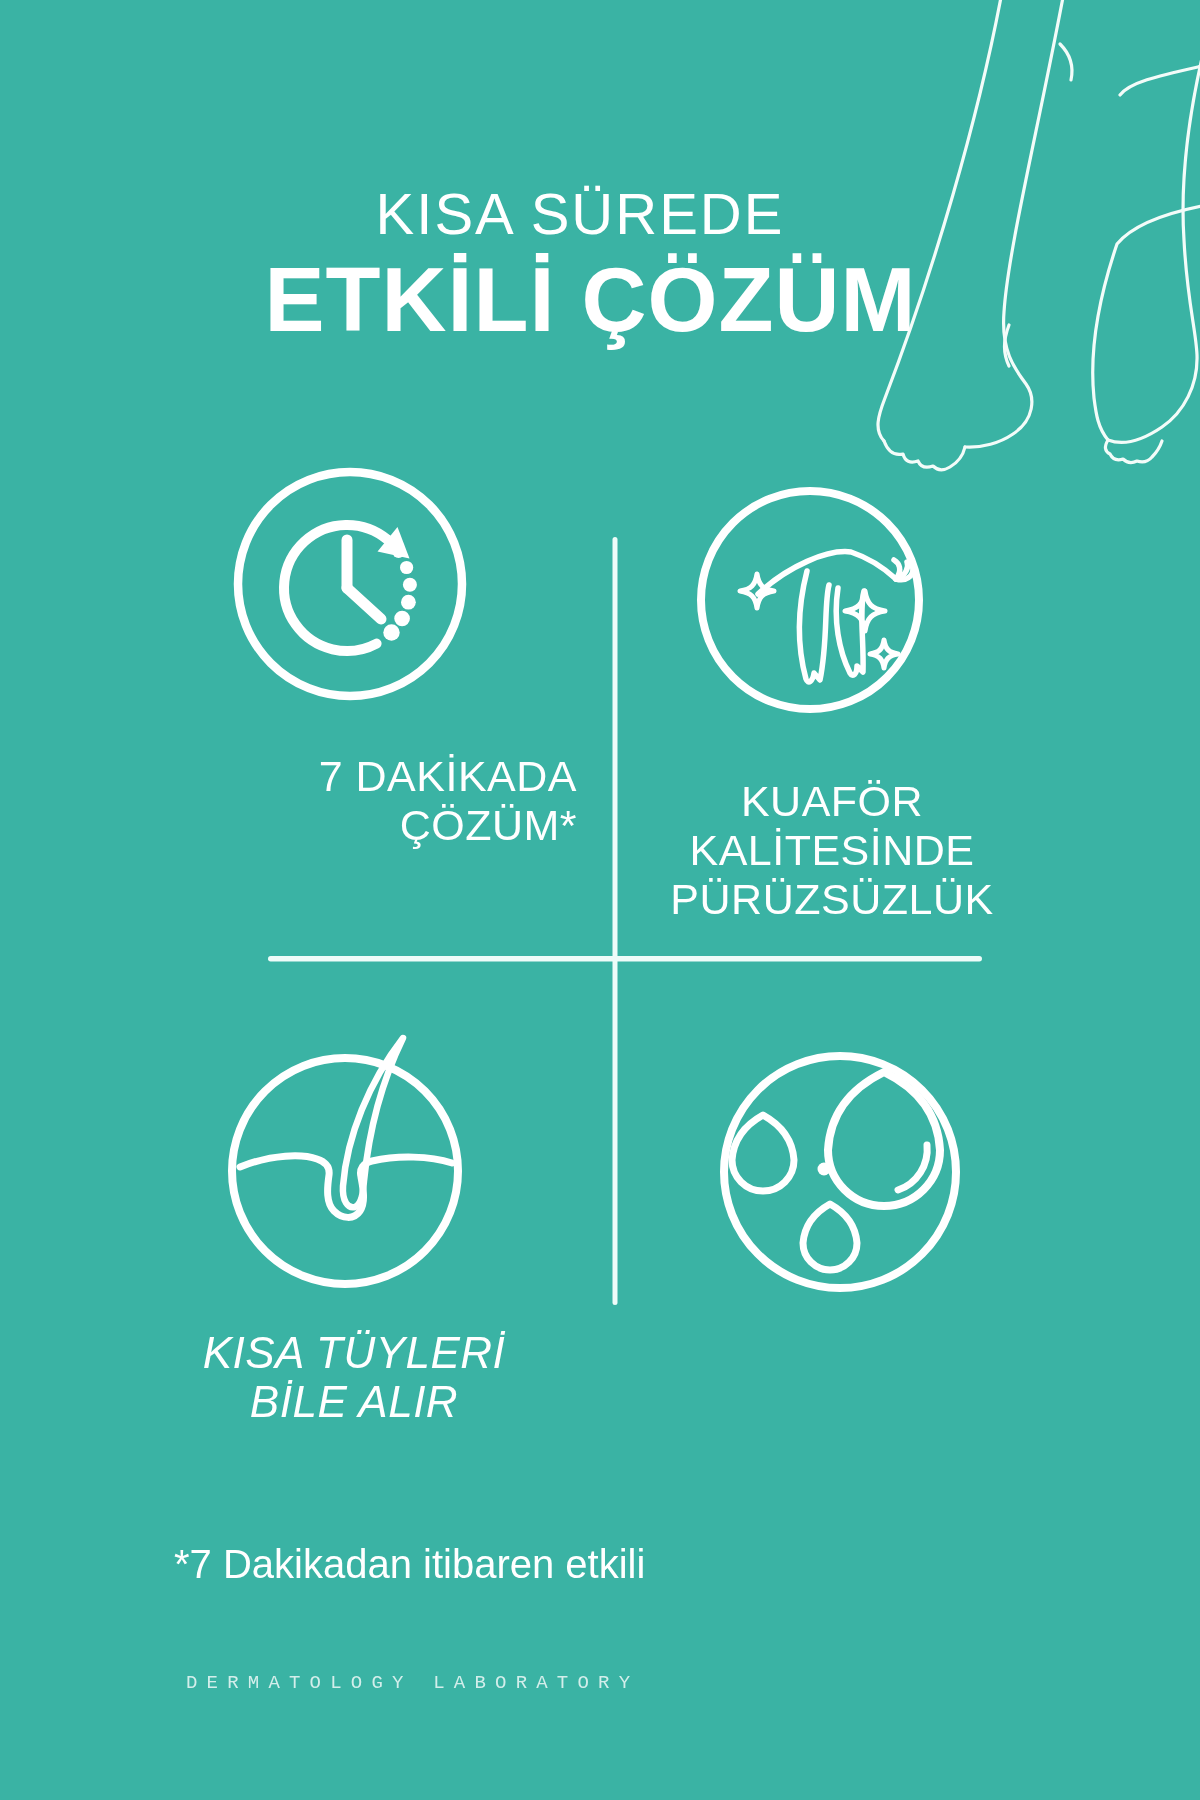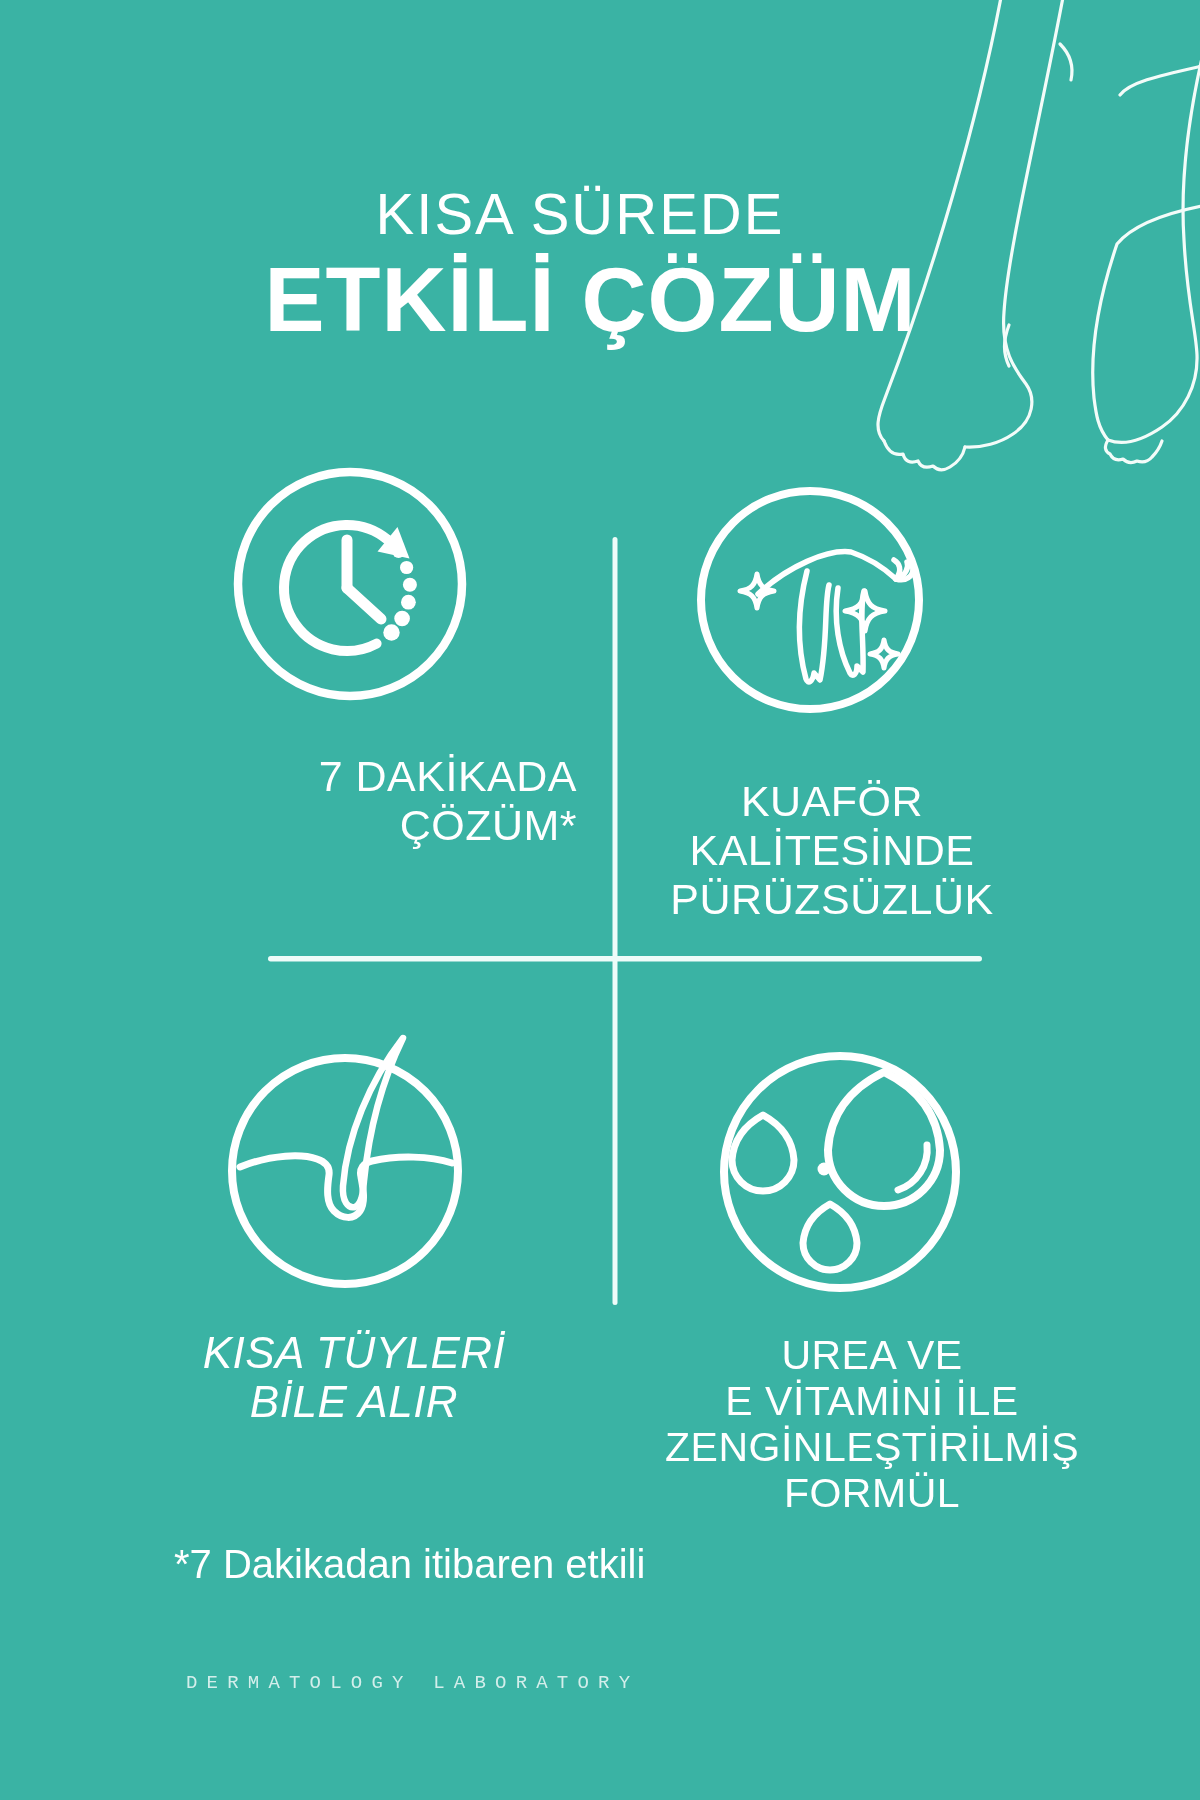--- a/index.html
+++ b/index.html
@@ -114,26 +114,20 @@
     <span>KUAFÖR</span>
     <span>KALİTESİNDE</span>
     <span>PÜRÜZSÜZLÜK</span>
   </div>
 
   <div class="txt feature-label label-3">
     <span>KISA TÜYLERİ</span>
     <span>BİLE ALIR</span>
   </div>
 
-  <div class="txt feature-label label-4">
-    <span>UREA VE</span>
-    <span>E VİTAMİNİ İLE</span>
-    <span>ZENGİNLEŞTİRİLMİŞ</span>
-    <span>FORMÜL</span>
-  </div>
 
   <div class="txt footnote">*7 Dakikadan itibaren etkili</div>
 
   <div class="txt brand">
     <div class="brand-tagline">DERMATOLOGY LABORATORY</div>
   </div>
 
 </div>
 
 </body></html>

